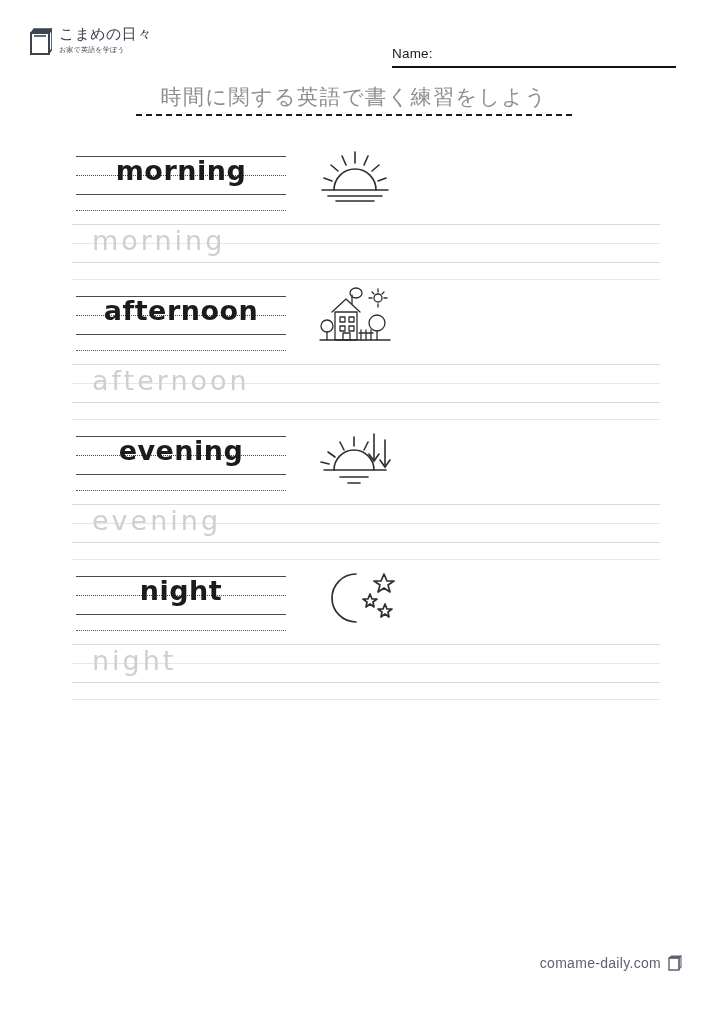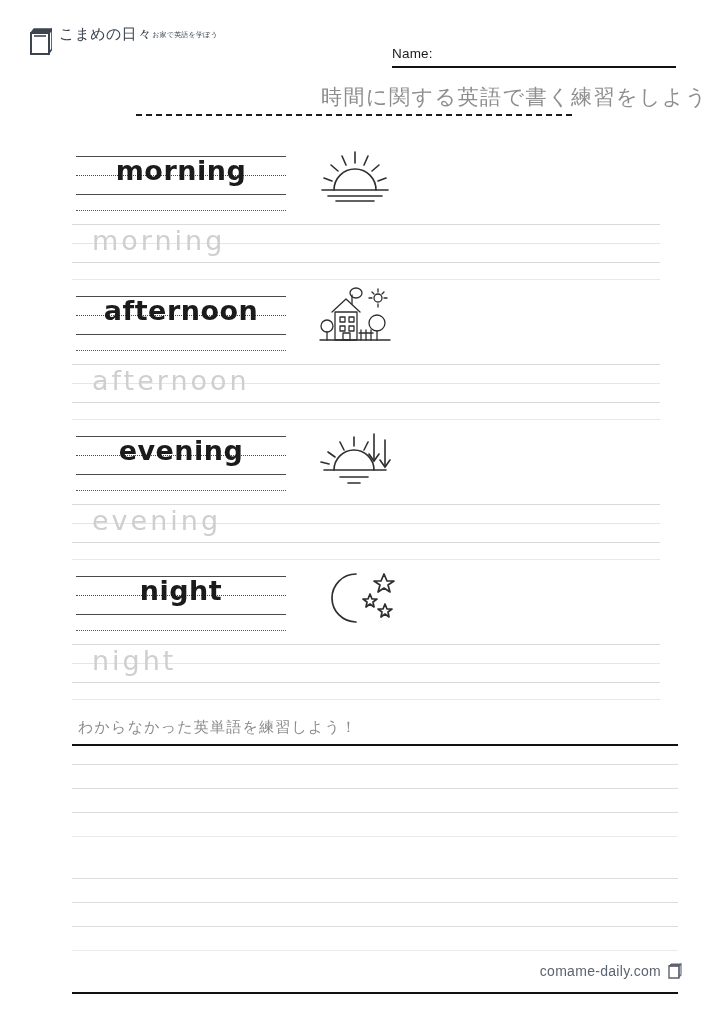--- a/index.html
+++ b/index.html
@@ -29,21 +29,21 @@
   }
   .brand {
     position: absolute;
     left: 28px;
     top: 26px;
     display: flex;
     align-items: flex-start;
     gap: 7px;
   }
   .brand-icon { width: 24px; height: 30px; display: block; }
-  .brand-text { display: flex; flex-direction: row; line-height: 1; }
+  .brand-text { display: flex; flex-direction: column; line-height: 1; }
   .brand-title {
     font-size: 15px;
     color: #3c4450;
     letter-spacing: 0.3px;
     font-weight: 400;
   }
   .brand-sub {
     font-size: 7px;
     color: #3c4450;
     margin-top: 5px;
@@ -67,21 +67,21 @@
     left: 0; right: 0;
     top: 22px;
     border-bottom: 2.4px solid #111111;
   }
 
   
   .title-wrap {
     position: absolute;
     top: 85px;
     left: 0; right: 16px;
-    text-align: right;
+    text-align: center;
   }
   .title-text {
     font-size: 21px;
     color: #8e8e8e;
     letter-spacing: 1.5px;
     line-height: 1.1;
     font-weight: 400;
   }
   .title-dash {
     width: 436px;
@@ -183,21 +183,21 @@
     border-top: 1px solid #dcdcdc;
     height: 23px;
   }
   .free-line.faint { border-top-color: #ebebeb; }
   .free-bottom { margin-top: 18px; }
 
   
   .footer {
     position: absolute;
     right: 42px;
-    bottom: 44px;
+    bottom: 52px;
     display: flex;
     align-items: center;
     gap: 6px;
     text-align: right;
   }
   .footer-text {
     font-size: 14px;
     color: #5c6370;
     letter-spacing: 0.3px;
   }
@@ -387,41 +387,20 @@
         <div class="gl gl-top"></div>
         <div class="gl gl-mid"></div>
         <div class="gl gl-base"></div>
         <div class="gl gl-desc"></div>
         <div class="word trace-word">night</div>
       </div>
     </div>
 
   </div>
 
-  <div class="free">
-    <div class="free-note">わからなかった英単語を練習しよう！</div>
-    <div class="rule-thick"></div>
-
-    <div class="free-lines">
-      <div class="free-group">
-        <div class="free-line"></div>
-        <div class="free-line"></div>
-        <div class="free-line"></div>
-        <div class="free-line faint"></div>
-      </div>
-      <div class="free-group">
-        <div class="free-line"></div>
-        <div class="free-line"></div>
-        <div class="free-line"></div>
-        <div class="free-line faint"></div>
-      </div>
-    </div>
-
-    <div class="rule-thick free-bottom"></div>
-  </div>
 
   <div class="footer">
     <span class="footer-text">comame-daily.com</span>
     <span>
       <svg class="footer-icon" viewBox="0 0 15 18">
         <path d="M2 4 L2 16 L12 16 L12 4 Z" fill="none" stroke="#5c6370" stroke-width="1.4"></path>
         <path d="M2 4 L4 2 L14 2 L12 4 Z" fill="#5c6370" stroke="#5c6370" stroke-width="1"></path>
         <path d="M12 4 L14 2 L14 13 L12 15 Z" fill="none" stroke="#5c6370" stroke-width="1.1"></path>
       </svg>
     </span>

